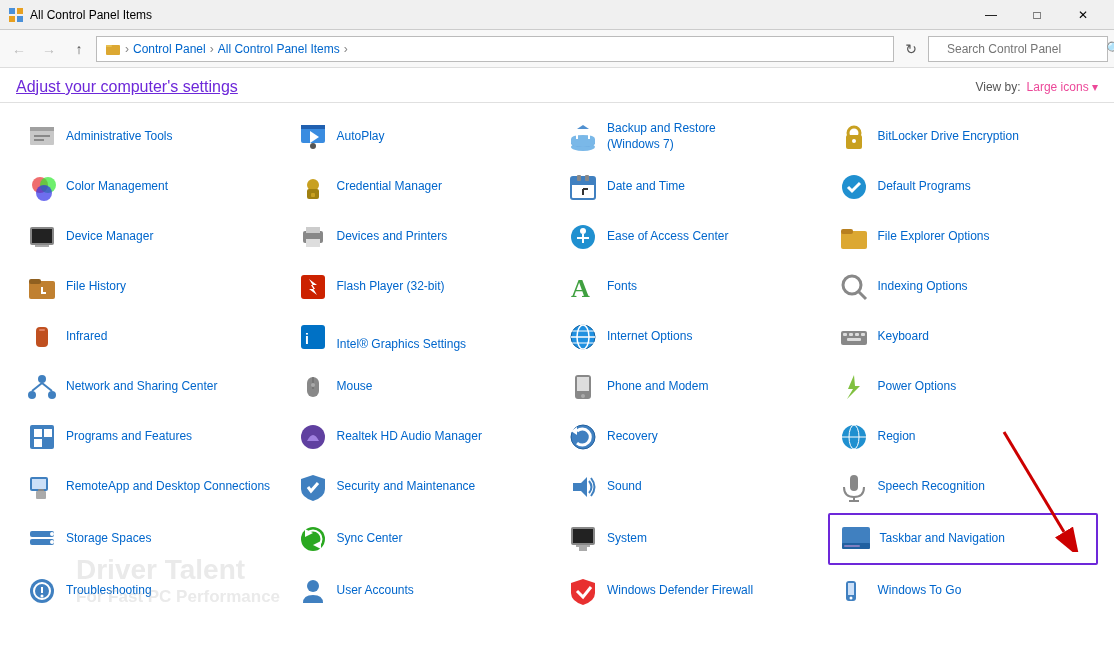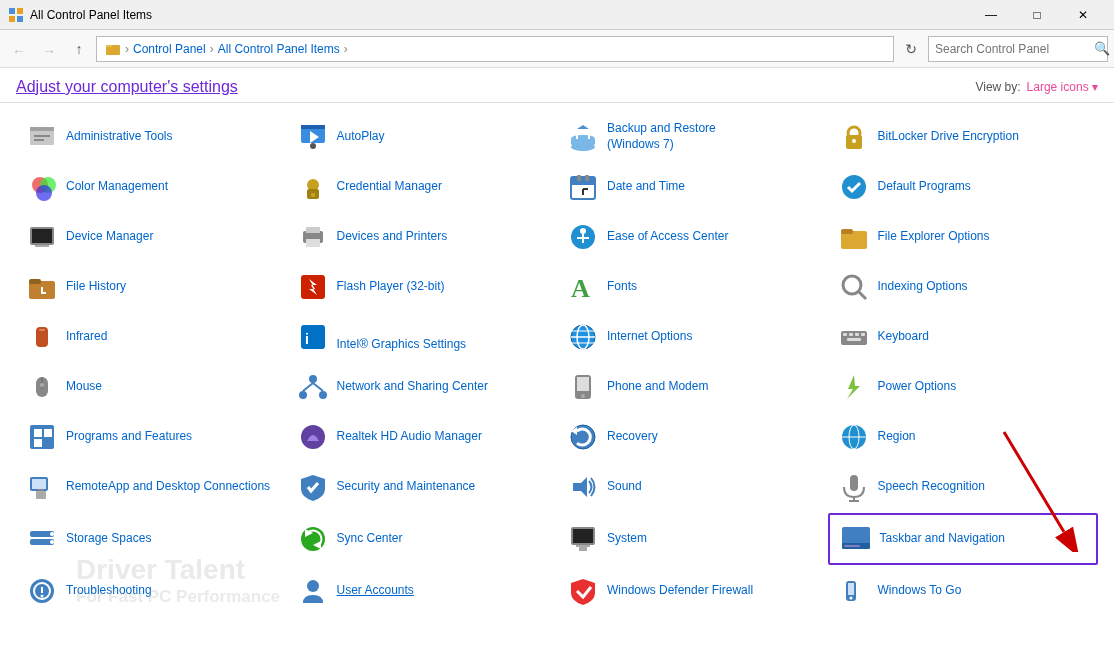--- a/index.html
+++ b/index.html
@@ -41,21 +41,21 @@
     .nav-btn.disabled { color: #bbb; cursor: default; }
     .address-path {
       flex: 1; height: 26px; border: 1px solid #bbb; background: #fff;
       display: flex; align-items: center; padding: 0 8px; font-size: 12px;
       color: #333; gap: 4px;
     }
     .path-sep { color: #888; }
     .path-link { color: #0066cc; cursor: pointer; }
     .search-box {
       width: 180px; height: 26px; border: 1px solid #bbb; background: #fff;
-      display: flex; align-items: center; padding: 0 6px; gap: 4px;
+      display: flex; align-items: center; padding: 0 18px; gap: 4px;
     }
     .search-box input {
       border: none; outline: none; flex: 1; font-size: 12px; color: #666; background: transparent;
     }
 
     
     .page-header {
       background: #fff;
       padding: 10px 16px 6px 16px;
       display: flex;
@@ -373,42 +373,42 @@
             <rect x="17" y="12" width="4" height="3" rx="1" fill="#ddd"></rect>
             <rect x="23" y="12" width="4" height="3" rx="1" fill="#ddd"></rect>
             <rect x="9" y="17" width="14" height="3" rx="1" fill="#ddd"></rect>
           </svg>
         </div>
         <span class="cp-label" style="white-space: pre-line;">Keyboard</span>
       </div>
       <div class="cp-item">
         <div class="cp-icon">
           <svg width="32" height="32" viewBox="0 0 32 32">
-            <rect x="10" y="6" width="12" height="20" rx="6" fill="#888"></rect>
-            <line x1="16" y1="6" x2="16" y2="18" stroke="#666" stroke-width="1"></line>
-            <circle cx="16" cy="14" r="2" fill="#aaa"></circle>
-          </svg>
-        </div>
-        <span class="cp-label" style="white-space: pre-line;">Mouse</span>
-      </div>
-      <div class="cp-item">
-        <div class="cp-icon">
-          <svg width="32" height="32" viewBox="0 0 32 32">
             <circle cx="16" cy="8" r="4" fill="#4080c0"></circle>
             <circle cx="6" cy="24" r="4" fill="#4080c0"></circle>
             <circle cx="26" cy="24" r="4" fill="#4080c0"></circle>
             <line x1="16" y1="12" x2="6" y2="20" stroke="#4080c0" stroke-width="2"></line>
             <line x1="16" y1="12" x2="26" y2="20" stroke="#4080c0" stroke-width="2"></line>
           </svg>
         </div>
         <span class="cp-label" style="white-space: pre-line;">Network and Sharing Center</span>
       </div>
       <div class="cp-item">
         <div class="cp-icon">
           <svg width="32" height="32" viewBox="0 0 32 32">
+            <rect x="10" y="6" width="12" height="20" rx="6" fill="#888"></rect>
+            <line x1="16" y1="6" x2="16" y2="18" stroke="#666" stroke-width="1"></line>
+            <circle cx="16" cy="14" r="2" fill="#aaa"></circle>
+          </svg>
+        </div>
+        <span class="cp-label" style="white-space: pre-line;">Mouse</span>
+      </div>
+      <div class="cp-item">
+        <div class="cp-icon">
+          <svg width="32" height="32" viewBox="0 0 32 32">
             <rect x="8" y="4" width="16" height="24" rx="3" fill="#888"></rect>
             <rect x="10" y="6" width="12" height="14" fill="#ddd"></rect>
             <circle cx="16" cy="25" r="2" fill="#aaa"></circle>
           </svg>
         </div>
         <span class="cp-label" style="white-space: pre-line;">Phone and Modem</span>
       </div>
       <div class="cp-item">
         <div class="cp-icon">
           <svg width="32" height="32" viewBox="0 0 32 32">
@@ -552,21 +552,21 @@
         </div>
         <span class="cp-label" style="white-space: pre-line;">Troubleshooting</span>
       </div>
       <div class="cp-item">
         <div class="cp-icon">
           <svg width="32" height="32" viewBox="0 0 32 32">
             <circle cx="16" cy="11" r="6" fill="#4080c0"></circle>
             <path d="M6 28 Q6 20 16 20 Q26 20 26 28" fill="#4080c0"></path>
           </svg>
         </div>
-        <span class="cp-label" style="white-space: pre-line; text-decoration: underline;">User Accounts</span>
+        <span class="cp-label" style="white-space: pre-line;">User Accounts</span>
       </div>
       <div class="cp-item">
         <div class="cp-icon">
           <svg width="32" height="32" viewBox="0 0 32 32">
             <path d="M16 4 L28 8 L28 18 Q28 26 16 30 Q4 26 4 18 L4 8 Z" fill="#e83030"></path>
             <path d="M10 16 L16 22 L24 12" stroke="#fff" stroke-width="3" fill="none"></path>
           </svg>
         </div>
         <span class="cp-label" style="white-space: pre-line;">Windows Defender Firewall</span>
       </div>

